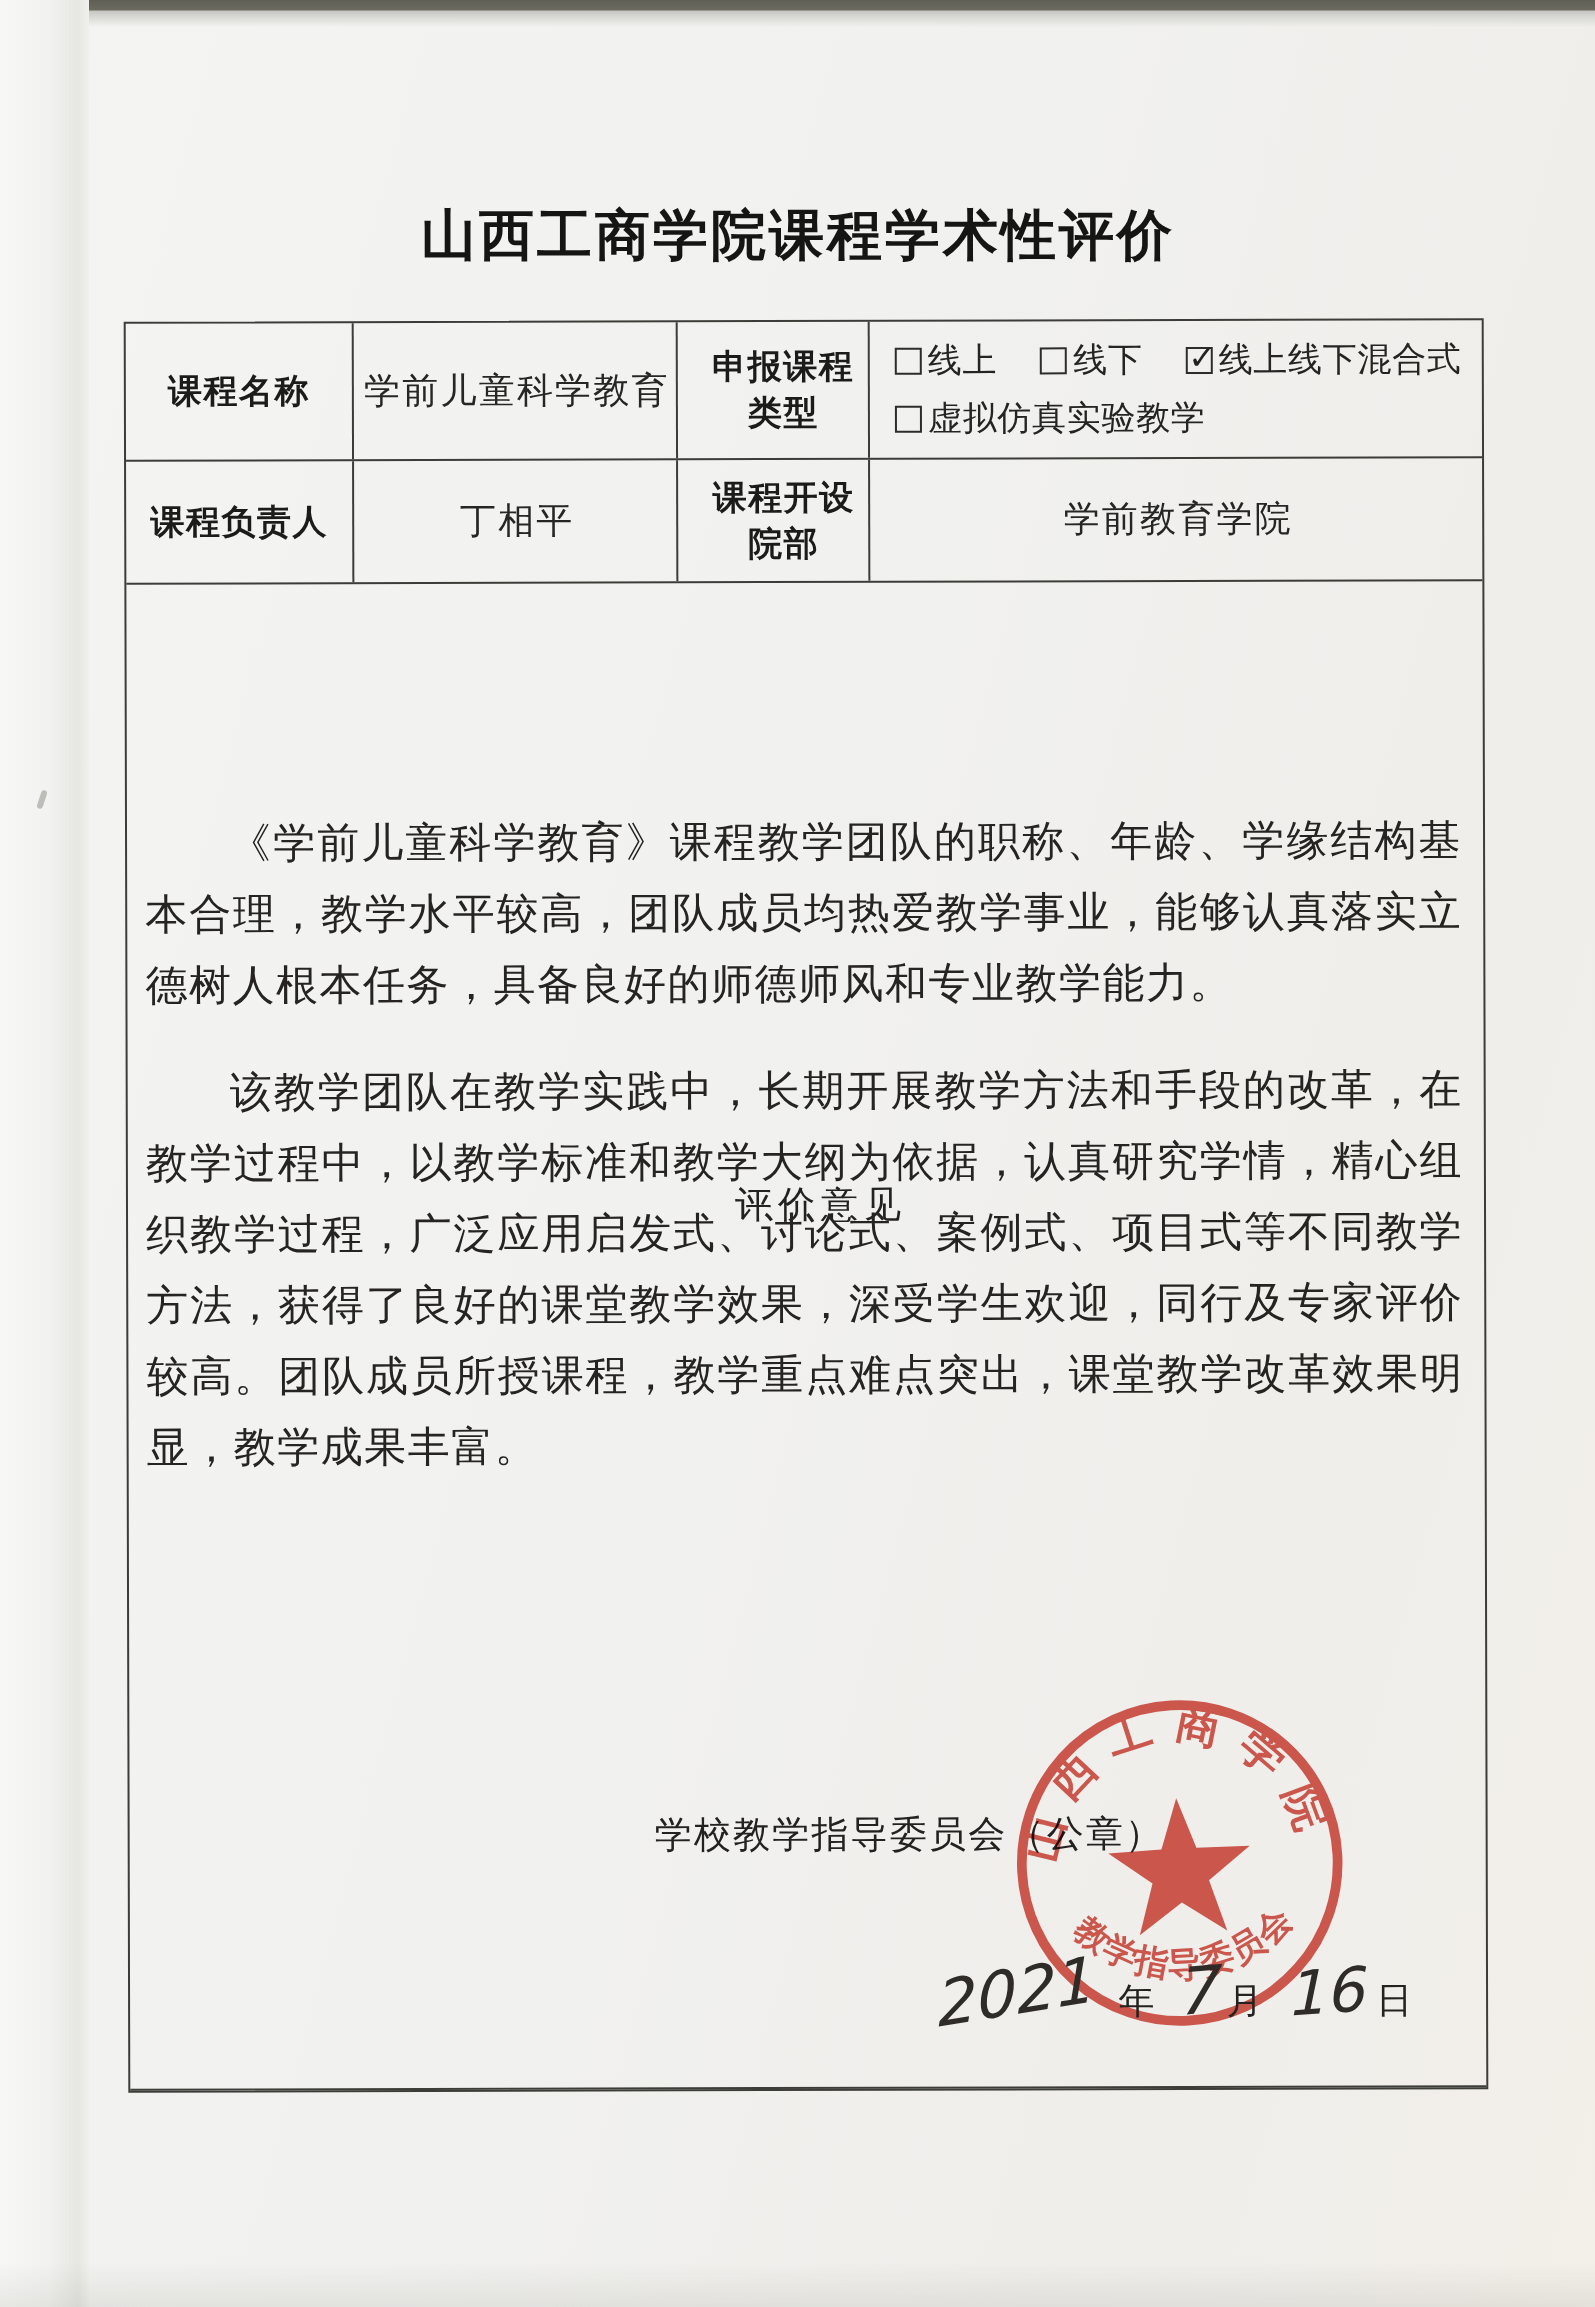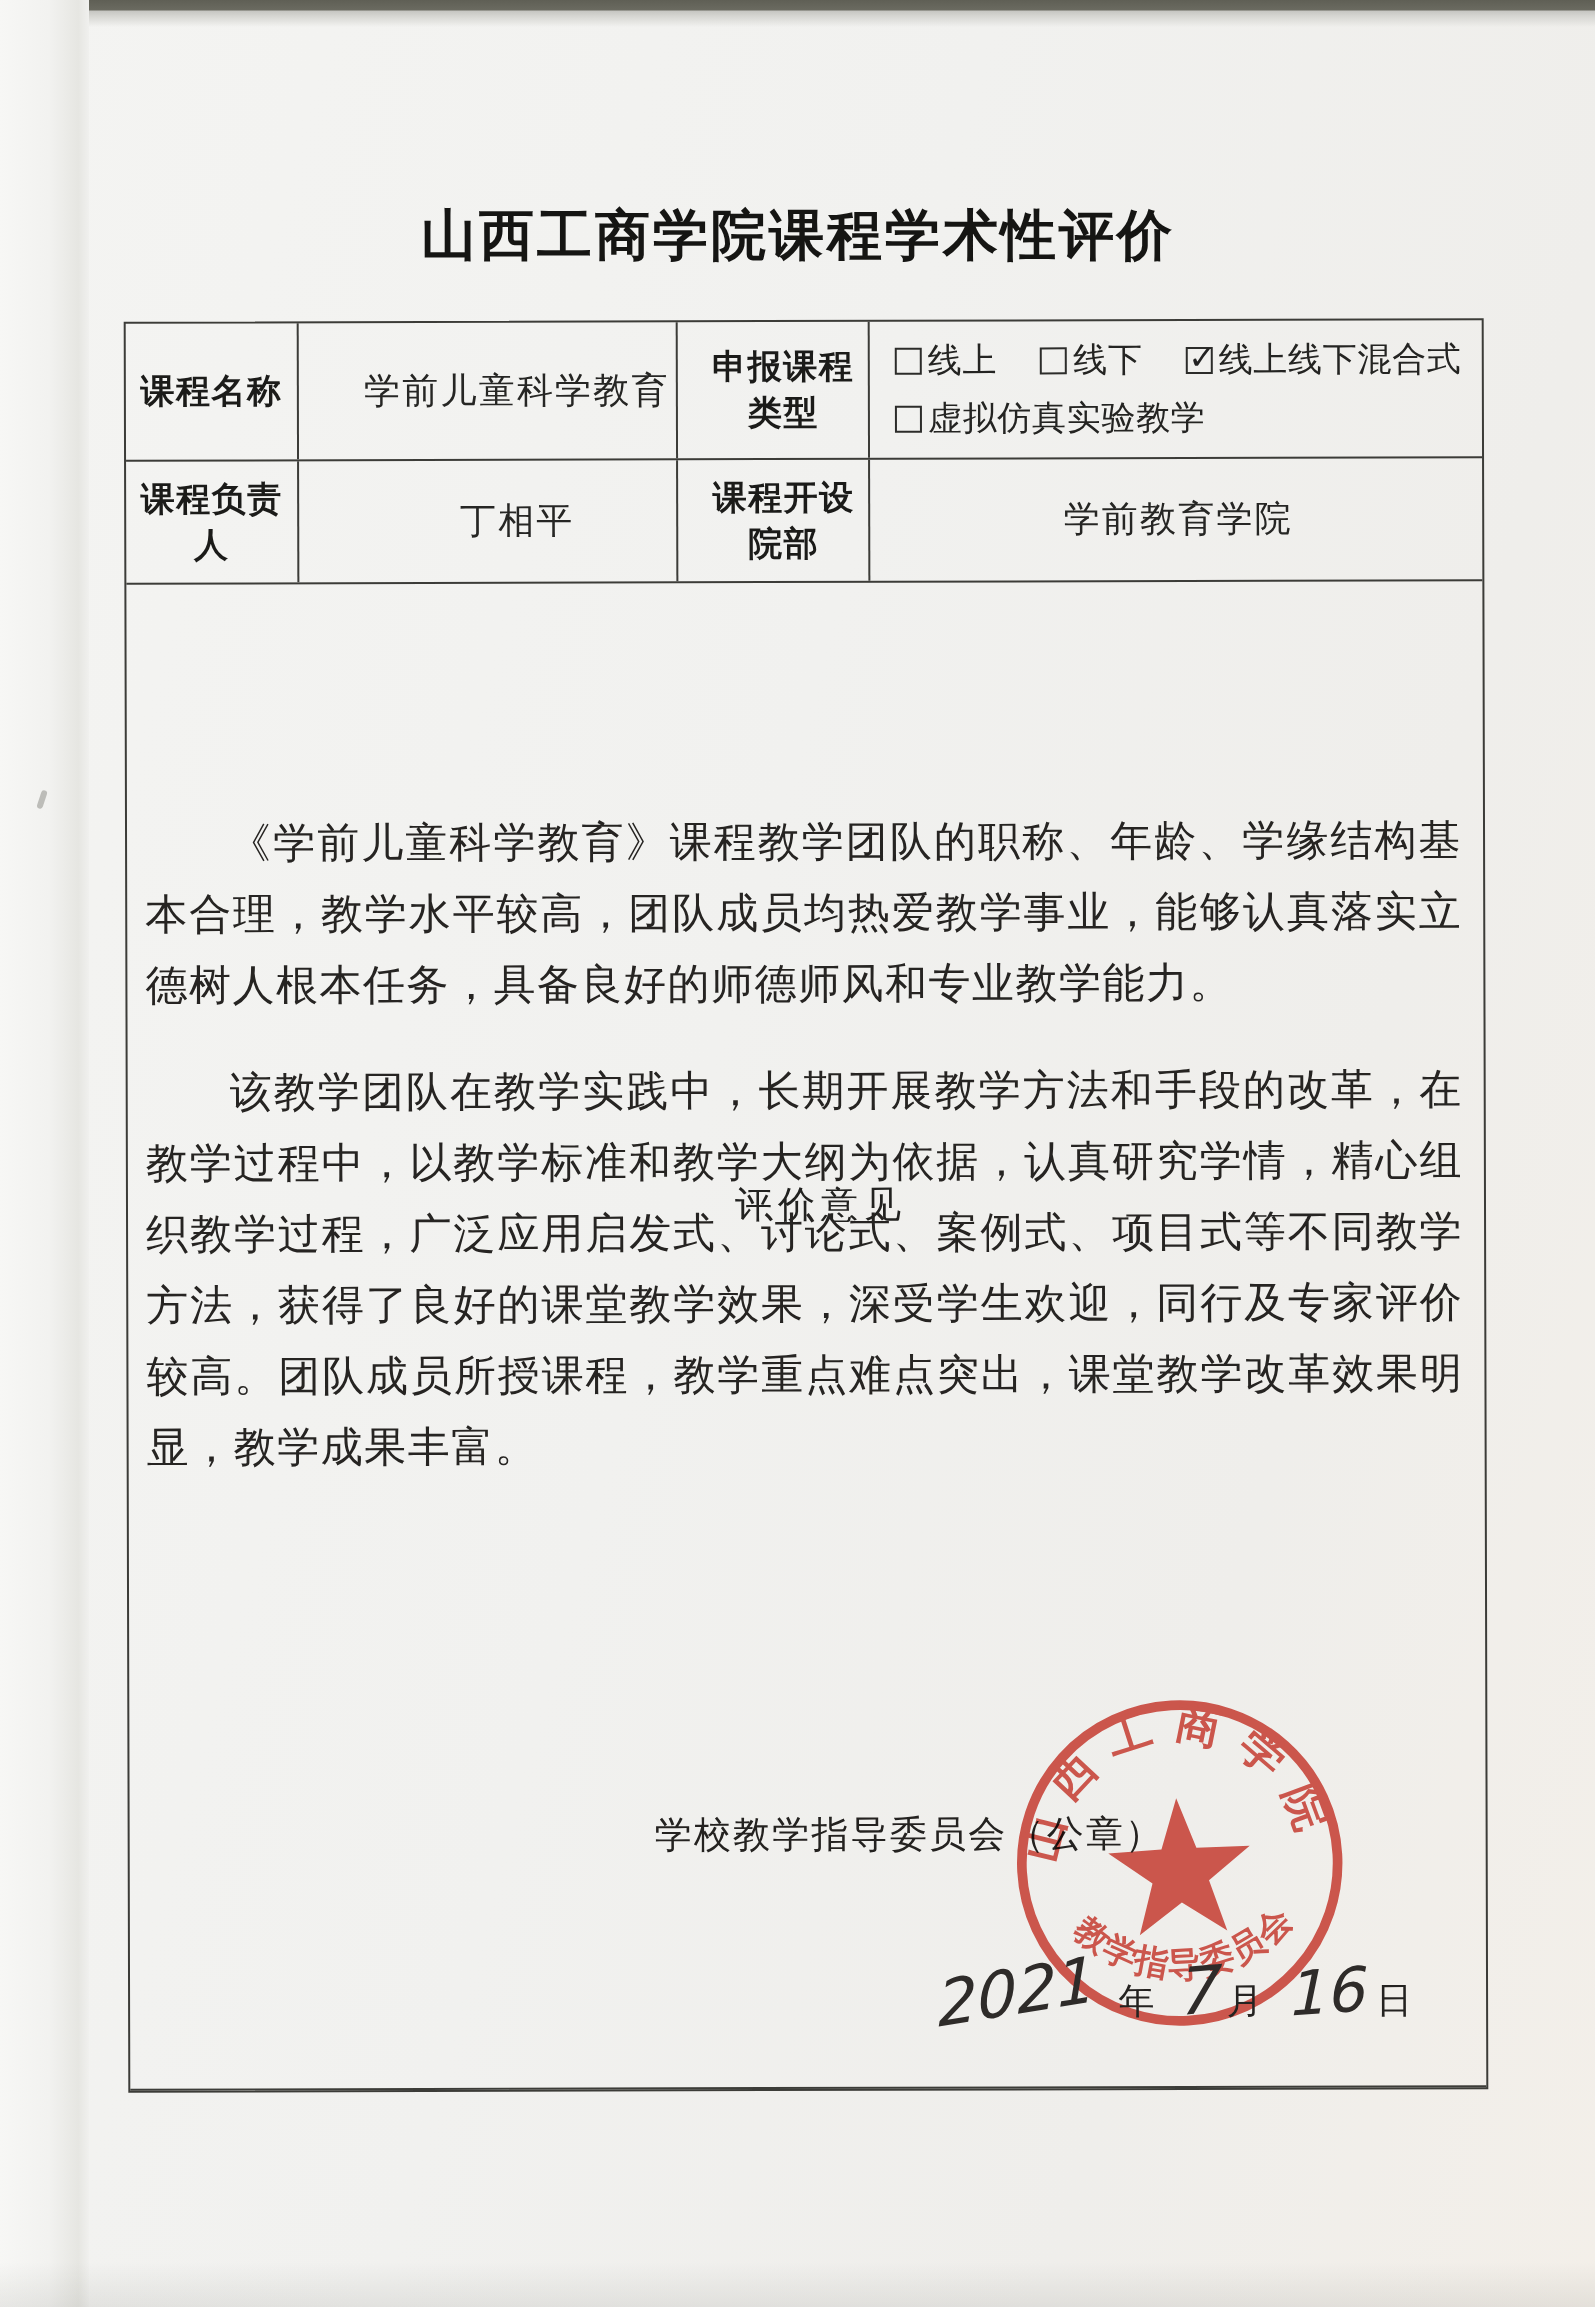--- a/index.html
+++ b/index.html
@@ -21,21 +21,21 @@
   .form{position:absolute;left:126px;top:320px;width:1360px;height:1771px;
     border:2.2px solid #3c3c38;box-sizing:border-box;transform:rotate(-0.15deg);}
   .row{position:absolute;left:0;width:100%;box-sizing:border-box;border-bottom:2.2px solid #3c3c38;}
   .row1{top:0;height:138px;}
   .row2{top:138px;height:123px;}
   .row3{top:260px;height:160px;}
   .rowbody{position:absolute;left:0;top:420px;width:100%;height:1348px;box-sizing:border-box;}
   .cell{position:absolute;top:0;height:100%;box-sizing:border-box;display:flex;
     align-items:center;justify-content:center;text-align:center;}
   .vline{border-right:2.2px solid #3c3c38;}
-  .c1{left:0;width:173px;text-align:center;}
+  .c1{left:0;width:228px;text-align:center;}
   .c2{left:232px;width:320px;}
   .c3{left:573px;width:171px;}
   .c4{left:744px;width:616px;}
   .lbl{font-family:"Liberation Sans", sans-serif;font-weight:bold;font-size:34px;color:#1b1b19;letter-spacing:1.5px;}
   .val{font-size:36px;color:#262624;letter-spacing:2.2px;}
   .c3 .lbl{line-height:1.35;max-width:149px;}
   
   .opts{display:flex;flex-direction:column;gap:12px;width:100%;padding:0 16.4px 0 25px;box-sizing:border-box;align-items:flex-start;}
   .optline{display:flex;align-items:center;}
   .optline1{gap:43px;}

